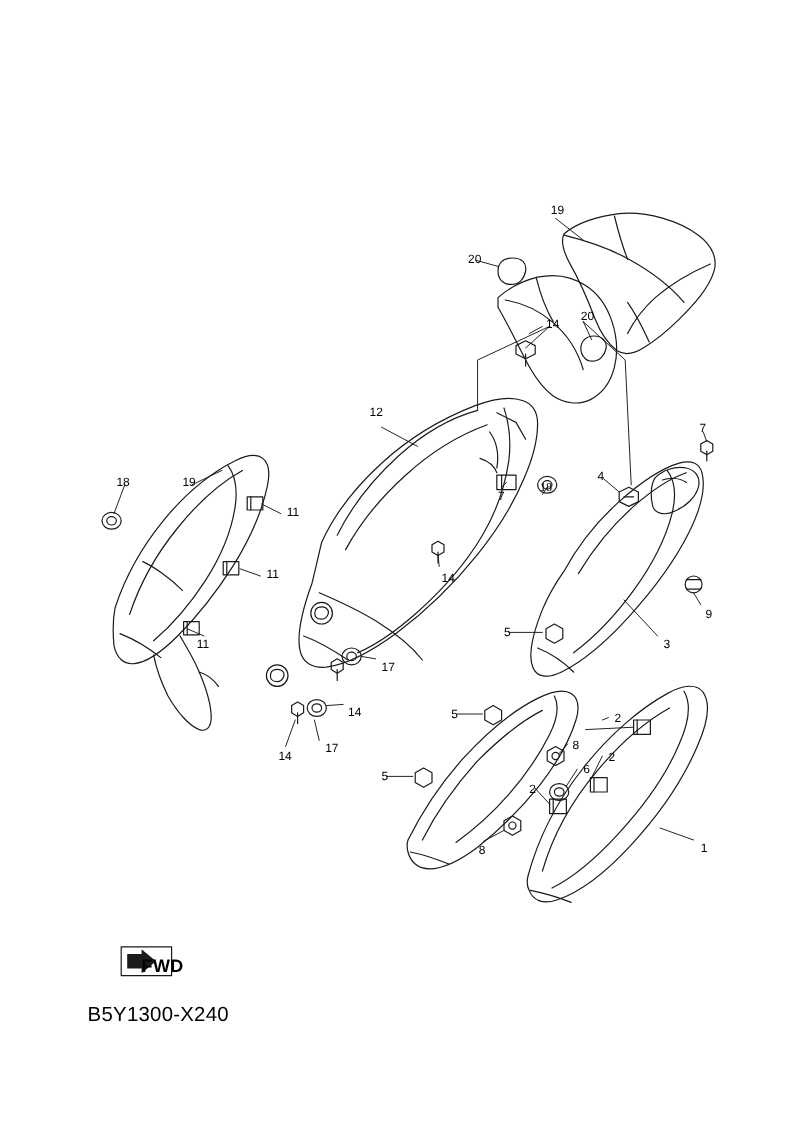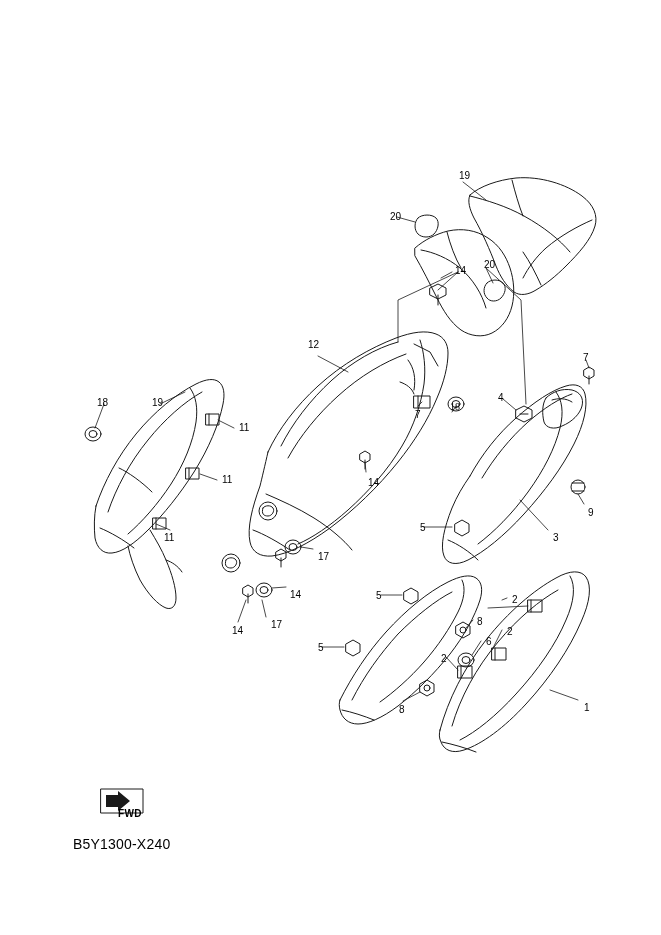--- a/index.html
+++ b/index.html
@@ -29,33 +29,32 @@
     font-family: "Liberation Sans", sans-serif;
     font-size: 10px;
     color: #000000;
     line-height: 1;
     white-space: nowrap;
     user-select: none;
   }
   .partcode {
     position: absolute;
     font-family: "Liberation Sans", sans-serif;
-    font-size: 14px;
+    font-size: 17px;
     color: #000000;
     letter-spacing: 0.2px;
     white-space: nowrap;
   }
   .fwd-label {
     position: absolute;
     font-family: "Liberation Sans", sans-serif;
-    font-size: 10px;
+    font-size: 15px;
     font-weight: bold;
     color: #000000;
     letter-spacing: 0.3px;
-    margin-top: 11px;
   }
 </style>
 </head>
 <body>
 
 <div id="page">
 
   <svg id="diagram-svg" viewBox="0 0 661 935" xmlns="http://www.w3.org/2000/svg">
     <g fill="none" stroke="#1a1a1a" stroke-width="1" stroke-linecap="round" stroke-linejoin="round">
 

